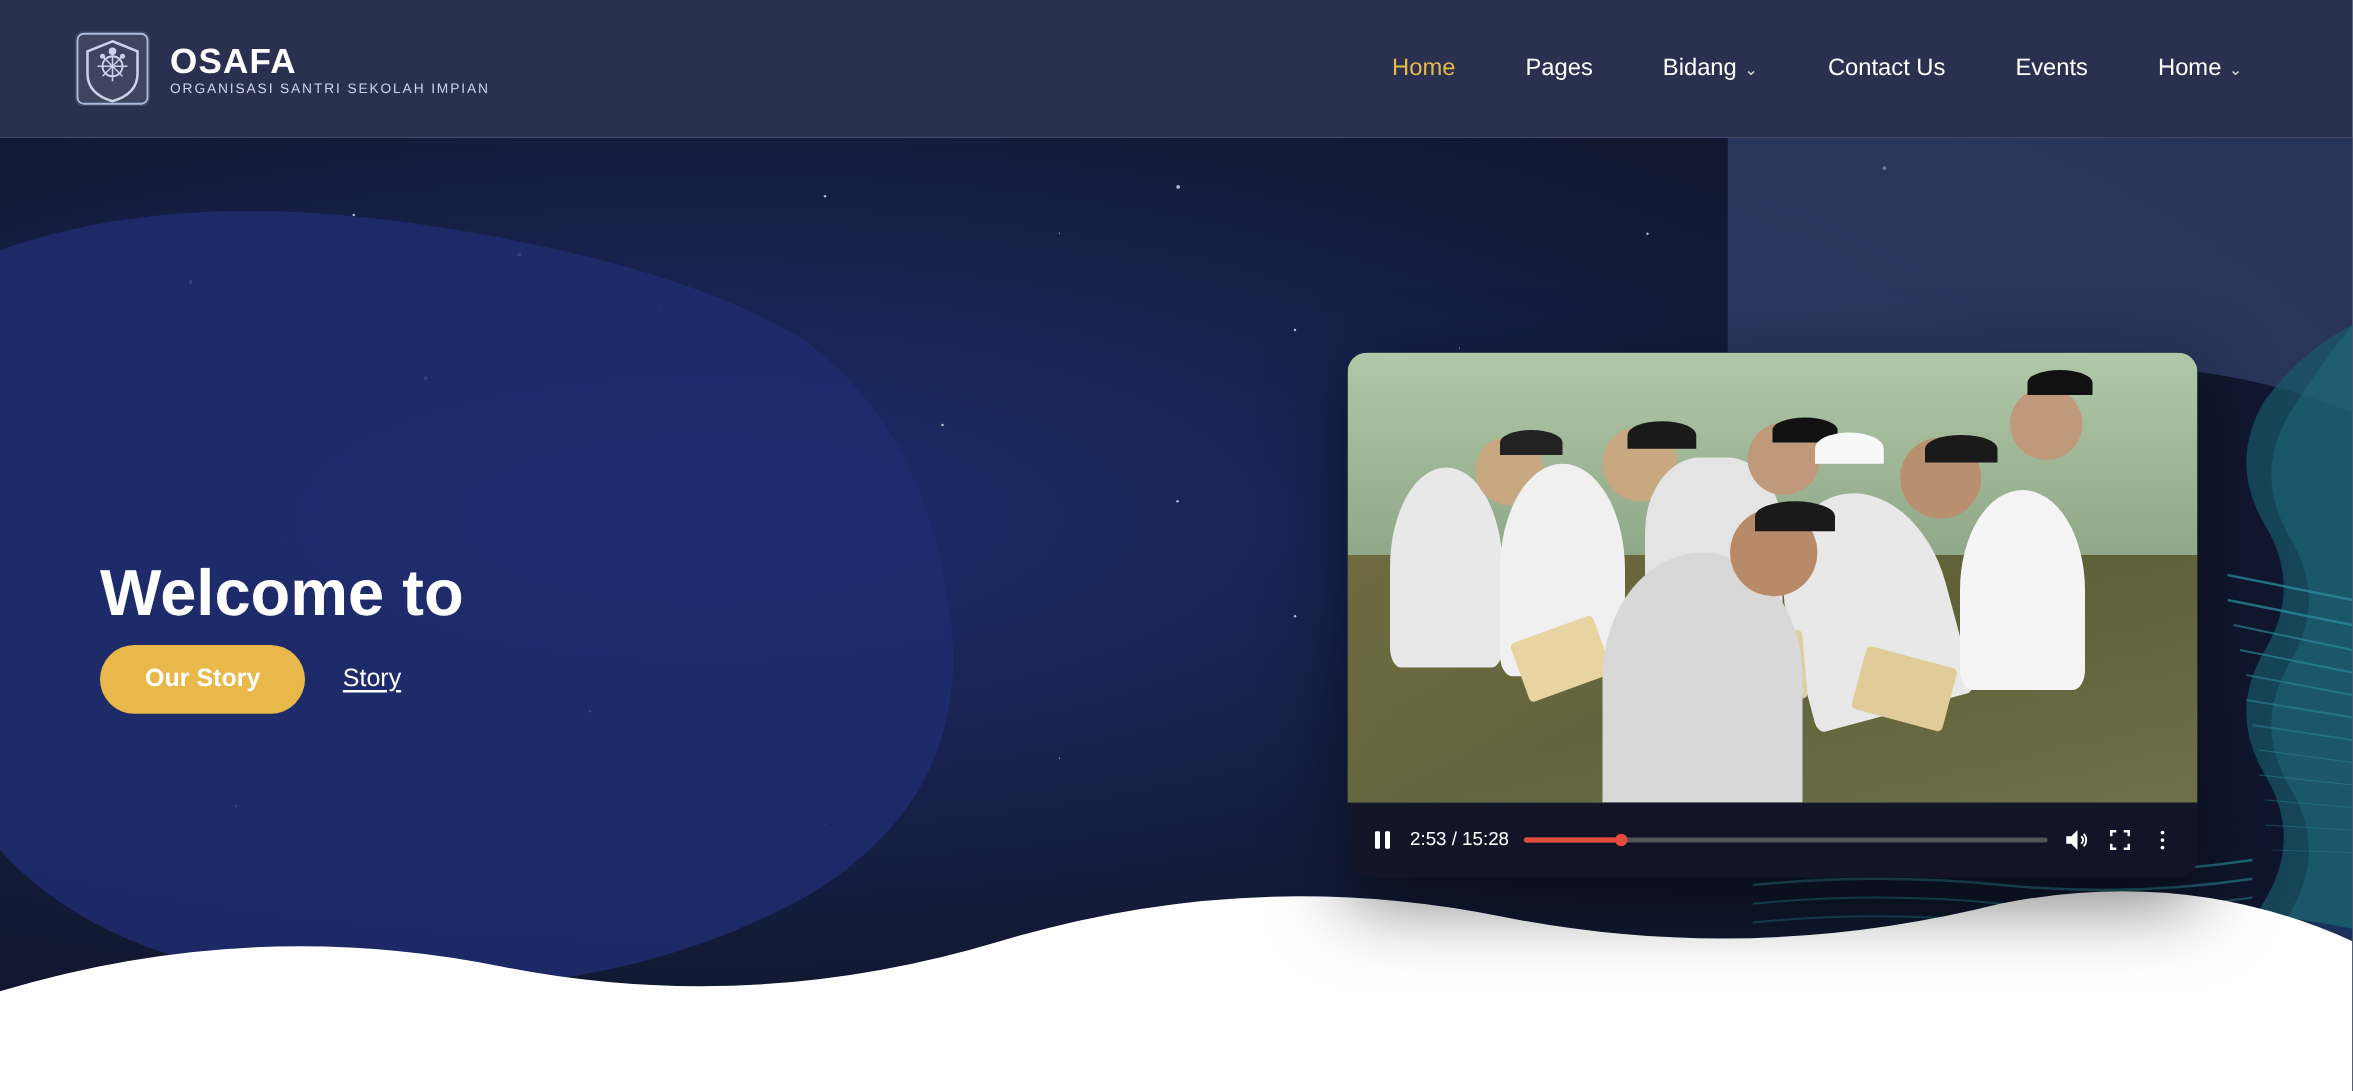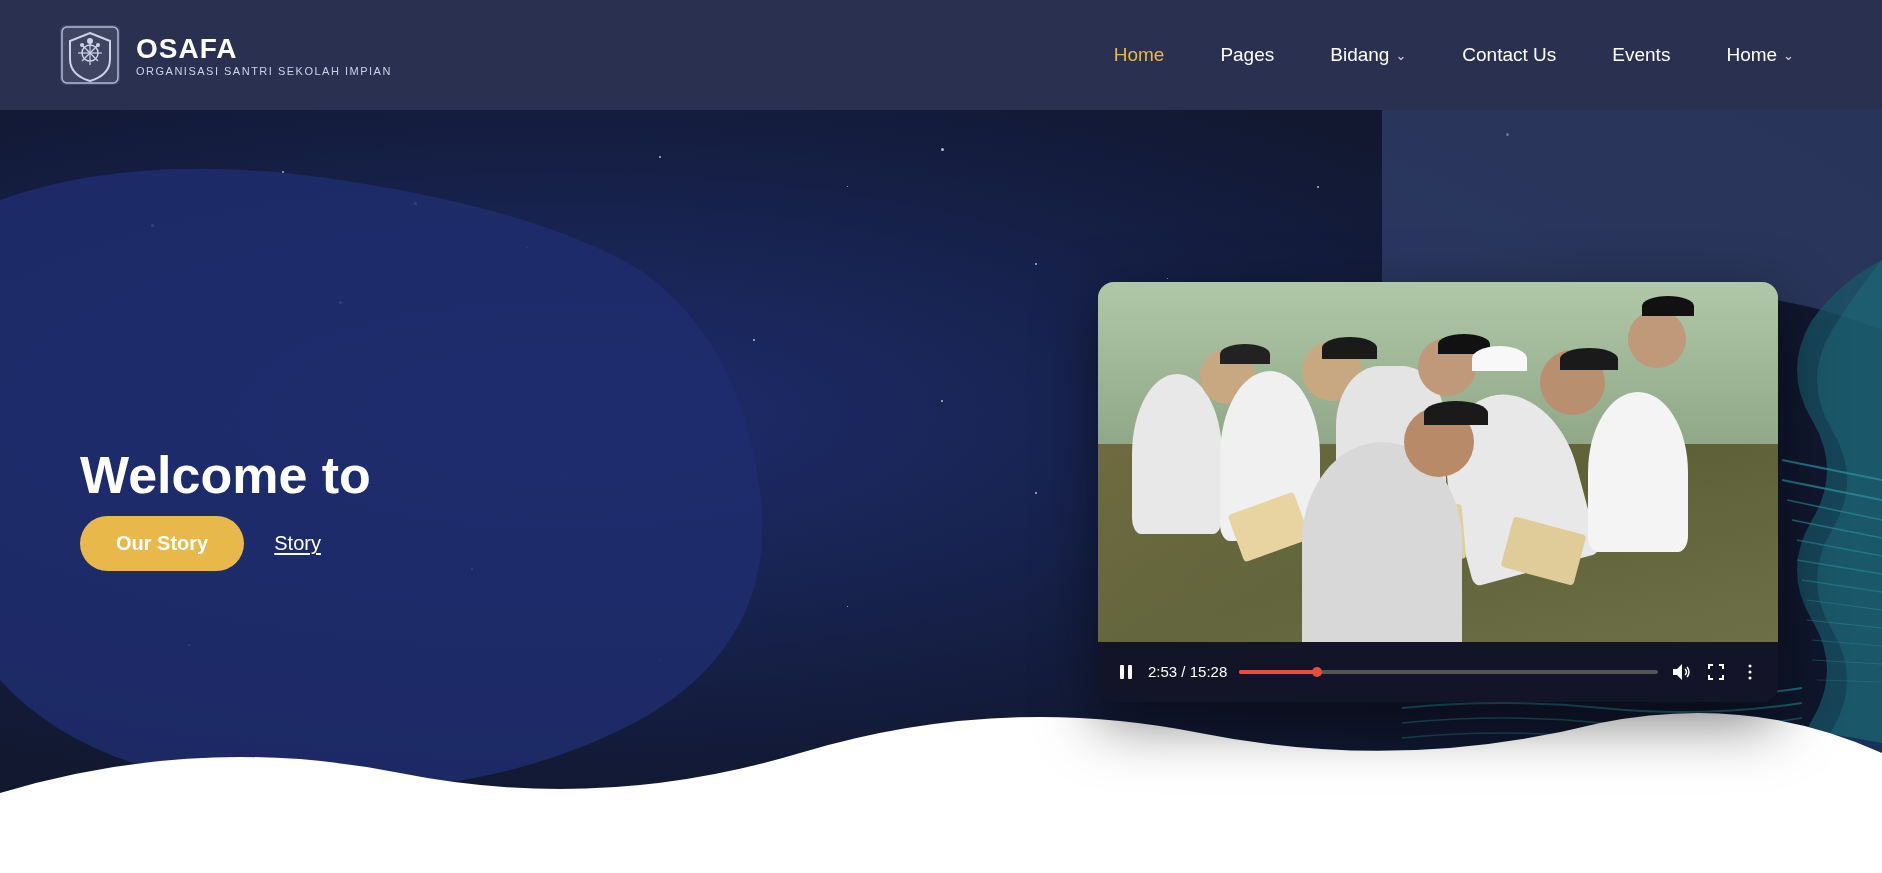--- a/index.html
+++ b/index.html
@@ -180,21 +180,21 @@
       font-size: 20px;
       font-weight: 500;
       cursor: pointer;
       text-decoration: underline;
       text-underline-offset: 3px;
     }
 
     
     .video-wrapper {
       position: absolute;
-      right: 104px;
+      right: 124px;
       top: 50%;
       transform: translateY(-50%);
       width: 680px;
       height: 420px;
       border-radius: 16px;
       overflow: hidden;
       background: #1a1a2e;
       box-shadow: 0 20px 60px rgba(0,0,0,0.5);
       z-index: 5;
     }

